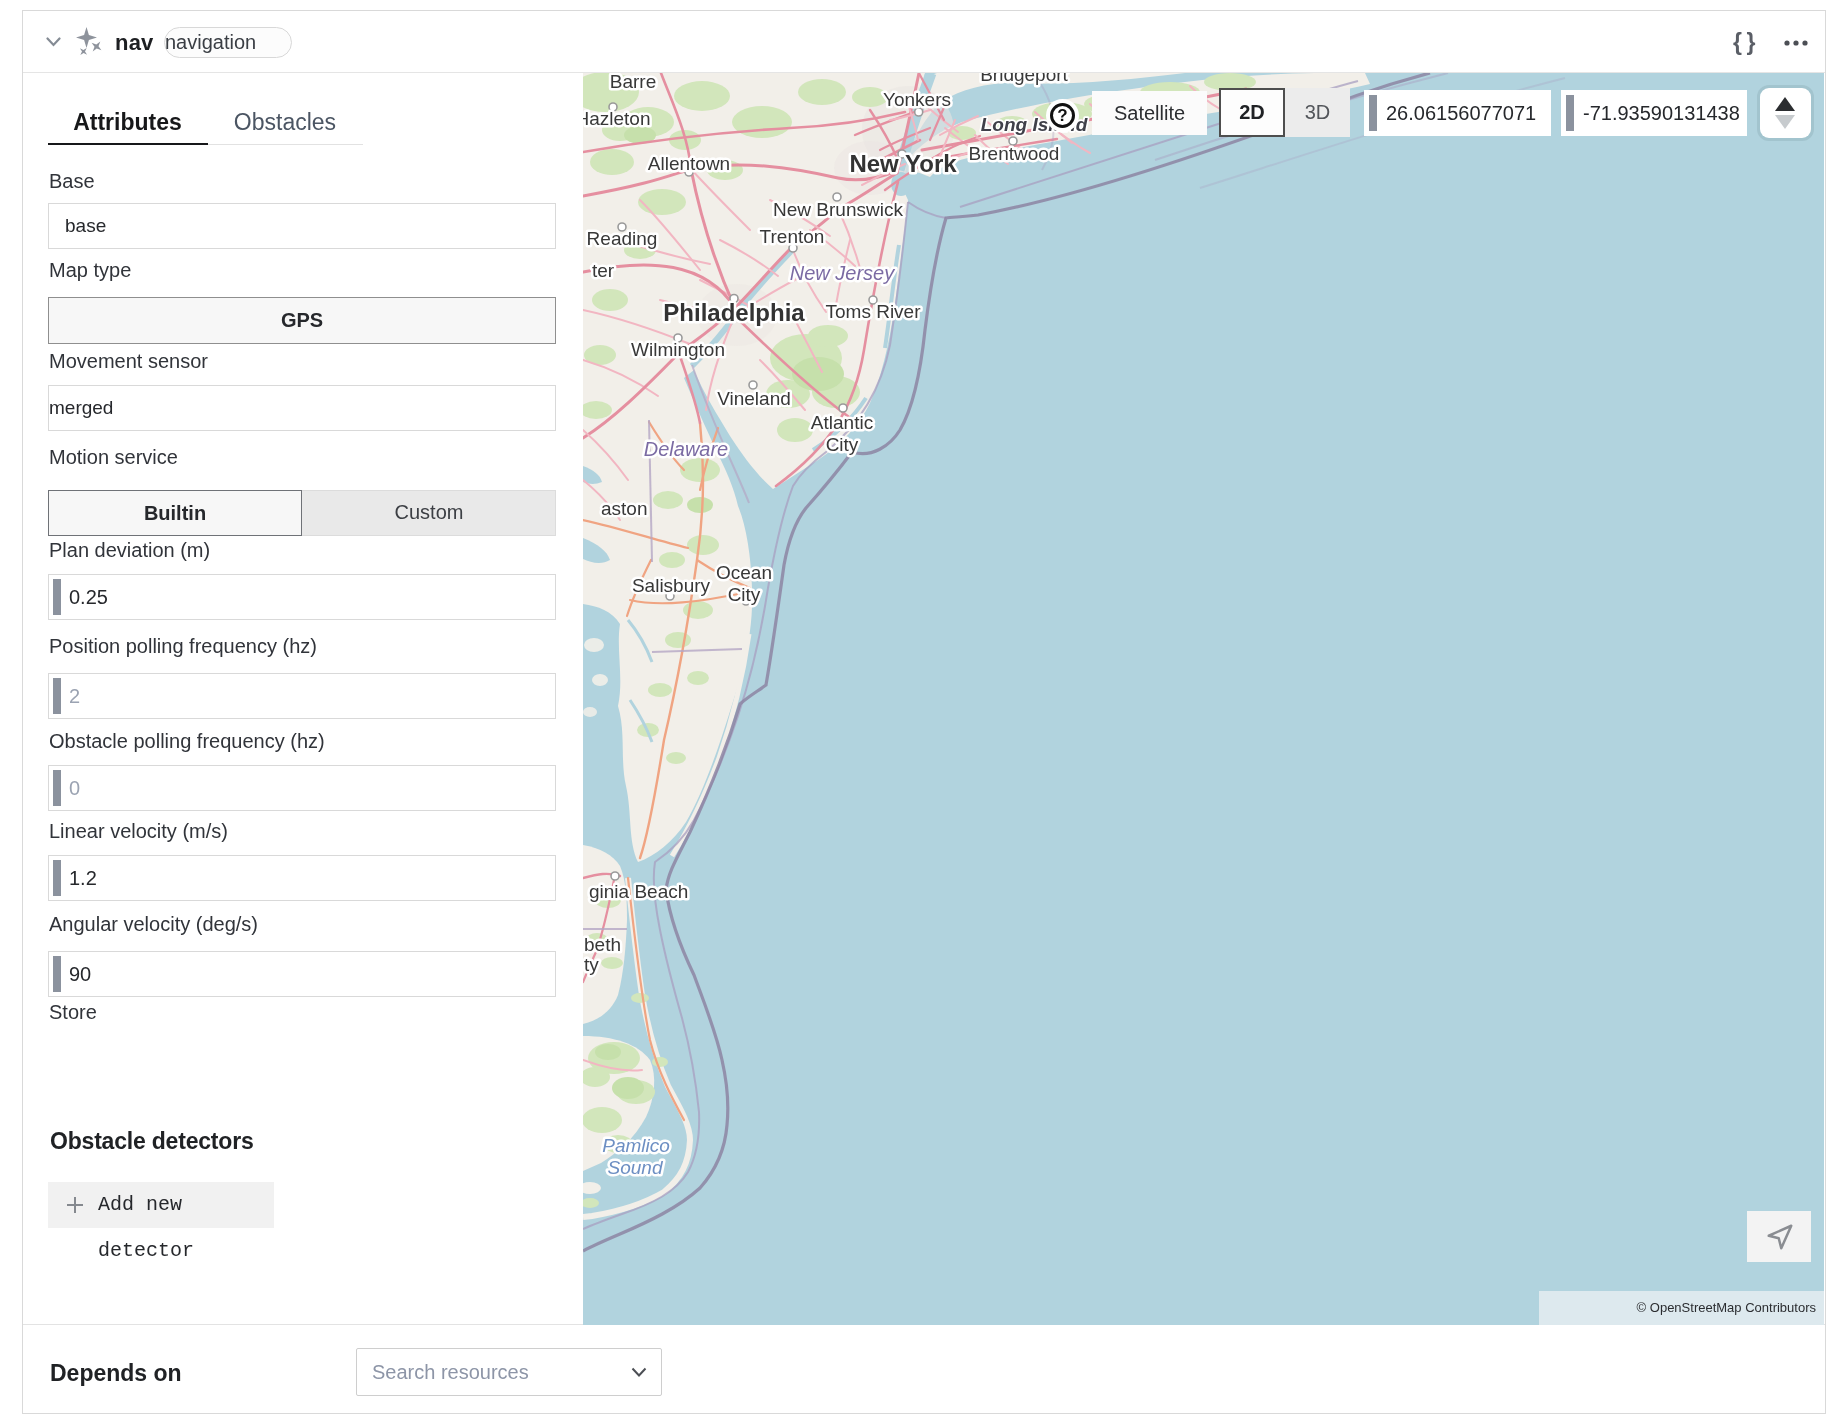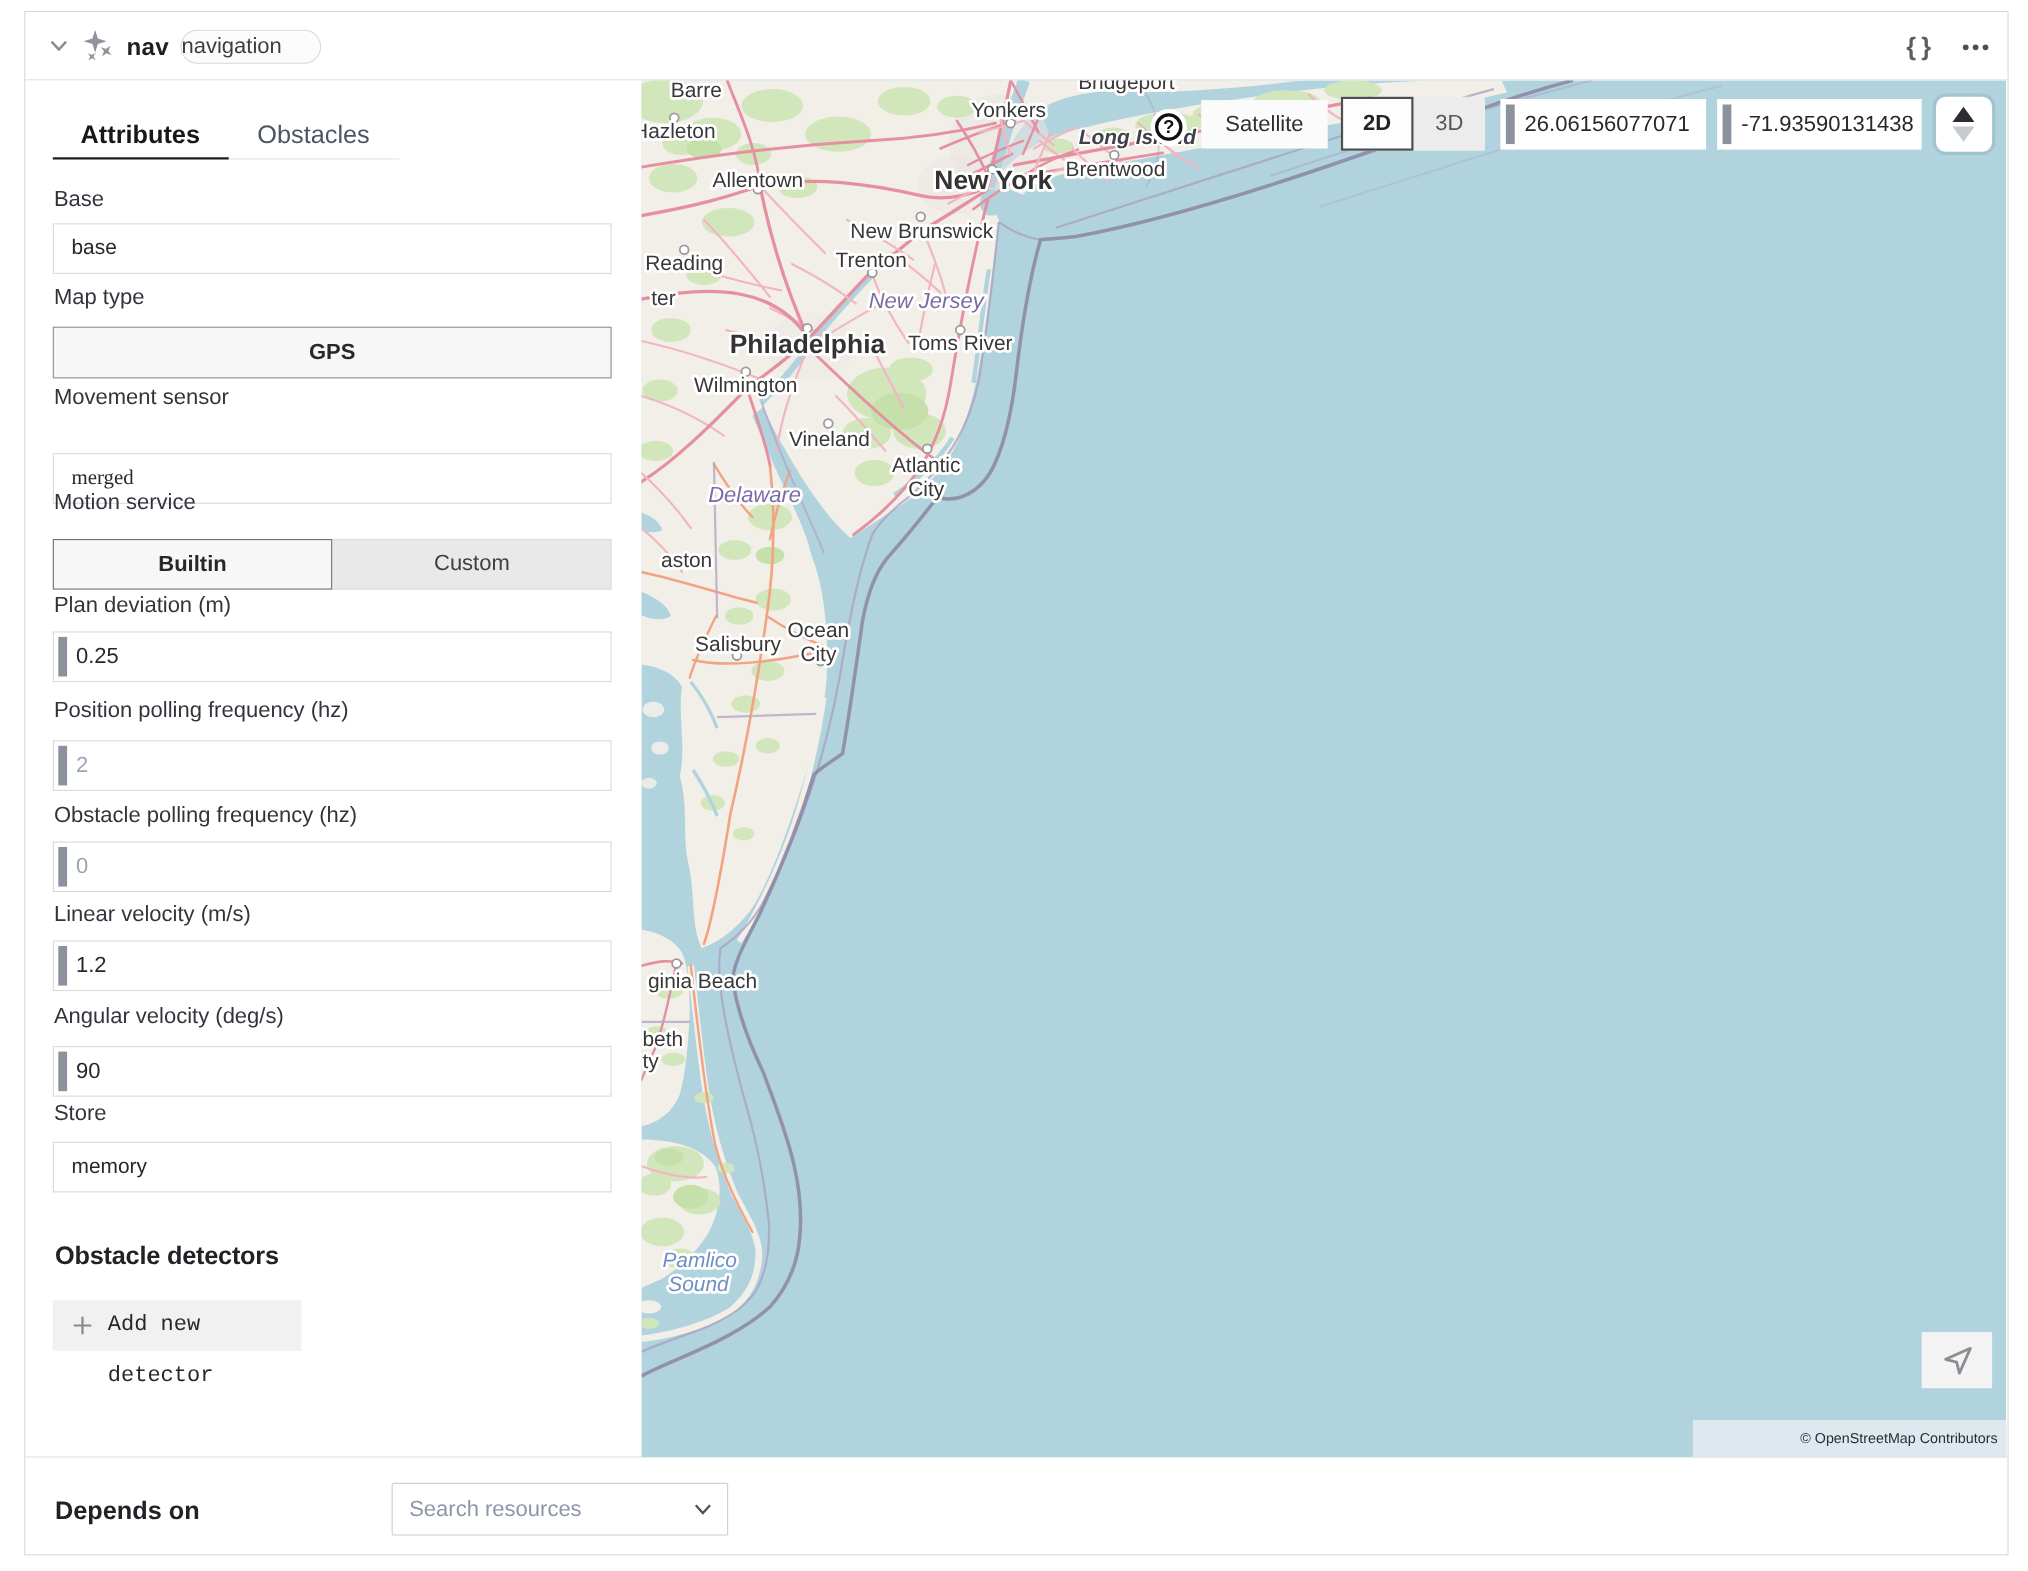--- a/index.html
+++ b/index.html
@@ -42,21 +42,21 @@
   <div class="abs" style="left:48px;top:143px;width:160px;height:2px;background:#17181a;"></div>
   <div class="abs" style="left:208px;top:144px;width:155px;height:1px;background:#e2e2e2;"></div>
 
   <div class="abs label" style="left:49px;top:170px;">Base</div>
   <div class="abs inp" style="left:48px;top:203px;width:508px;height:46px;line-height:44px;padding-left:16px;">base</div>
 
   <div class="abs label" style="left:49px;top:259px;text-align:center;">Map type</div>
   <div class="abs" style="left:48px;top:297px;width:508px;height:47px;border:1px solid #8f8f8f;background:#f7f7f7;text-align:center;line-height:45px;font-size:20px;font-weight:bold;color:#26282c;">GPS</div>
 
   <div class="abs label" style="left:49px;top:350px;">Movement sensor</div>
-  <div class="abs inp" style="left:48px;top:412px;width:508px;height:46px;line-height:44px;padding-left:16px;font-family:Liberation Serif, serif;">merged</div>
+  <div class="abs inp" style="left:48px;top:385px;width:508px;height:46px;line-height:44px;padding-left:0;">merged</div>
 
   <div class="abs label" style="left:49px;top:446px;">Motion service</div>
   <div class="abs" style="left:48px;top:490px;width:508px;height:46px;background:#e9e9e9;border:1px solid #dcdcdc;"></div>
   <div class="abs" style="left:48px;top:490px;width:254px;height:46px;border:1px solid #6f7277;background:#f7f7f7;text-align:center;line-height:44px;font-size:20px;font-weight:bold;color:#26282c;">Builtin</div>
   <div class="abs" style="left:302px;top:490px;width:254px;height:46px;text-align:center;line-height:44px;font-size:20px;color:#3c3f44;">Custom</div>
 
   <div class="abs label" style="left:49px;top:539px;">Plan deviation (m)</div>
   <div class="abs inp" style="left:48px;top:574px;width:508px;height:46px;"></div>
   <div class="abs bar" style="left:53px;top:579px;height:36px;"></div>
   <div class="abs" style="left:69px;top:574px;font-size:20px;color:#26282c;line-height:46px;">0.25</div>
@@ -75,21 +75,20 @@
   <div class="abs inp" style="left:48px;top:855px;width:508px;height:46px;"></div>
   <div class="abs bar" style="left:53px;top:860px;height:36px;"></div>
   <div class="abs" style="left:69px;top:855px;font-size:20px;color:#26282c;line-height:46px;">1.2</div>
 
   <div class="abs label" style="left:49px;top:913px;">Angular velocity (deg/s)</div>
   <div class="abs inp" style="left:48px;top:951px;width:508px;height:46px;"></div>
   <div class="abs bar" style="left:53px;top:956px;height:36px;"></div>
   <div class="abs" style="left:69px;top:951px;font-size:20px;color:#26282c;line-height:46px;">90</div>
 
   <div class="abs label" style="left:49px;top:1001px;">Store</div>
-  <div class="abs inp" style="left:48px;top:1038px;width:508px;height:46px;line-height:44px;padding-left:16px;">memory</div>
 
   <div class="abs" style="left:50px;top:1128px;font-size:23px;font-weight:bold;color:#202225;letter-spacing:-.2px;">Obstacle detectors</div>
 
   <div class="abs" style="left:48px;top:1182px;width:226px;height:46px;background:#f1f1f1;">
     <svg class="abs" style="left:17px;top:13px" width="20" height="20" viewBox="0 0 20 20">
         <path d="M10 2 V18 M2 10 H18" stroke="#85898f" stroke-width="2"></path>
       </svg>
     <div class="abs" style="left:50px;top:0;line-height:46px;font-size:20px;color:#26282c;font-family:Liberation Mono, monospace;">Add new detector</div>
   </div>
 

